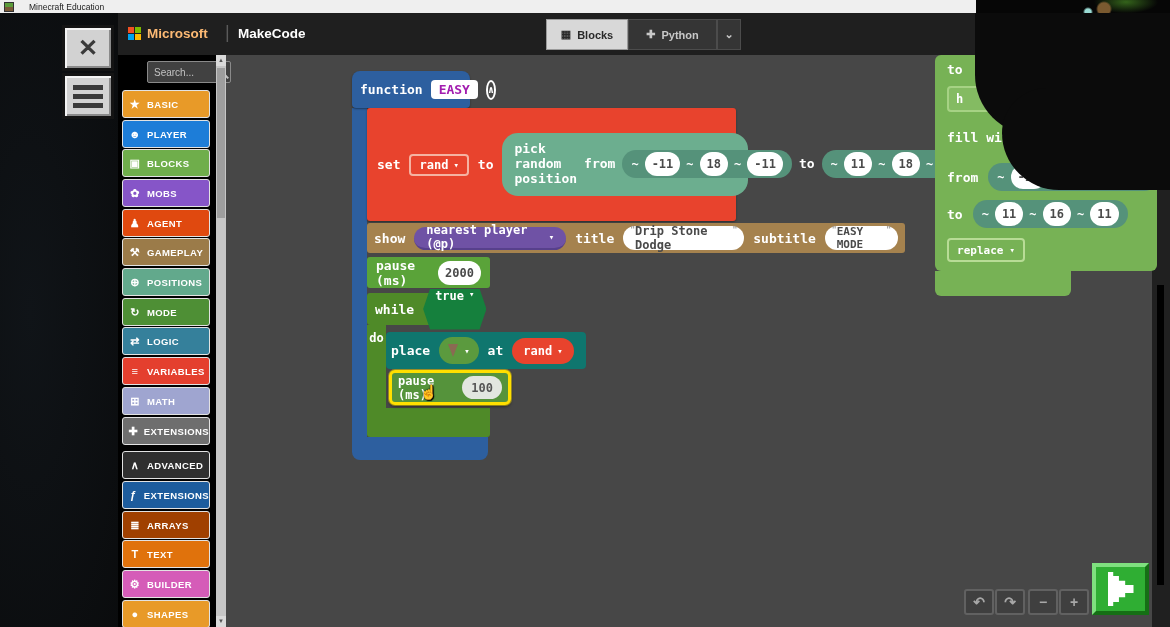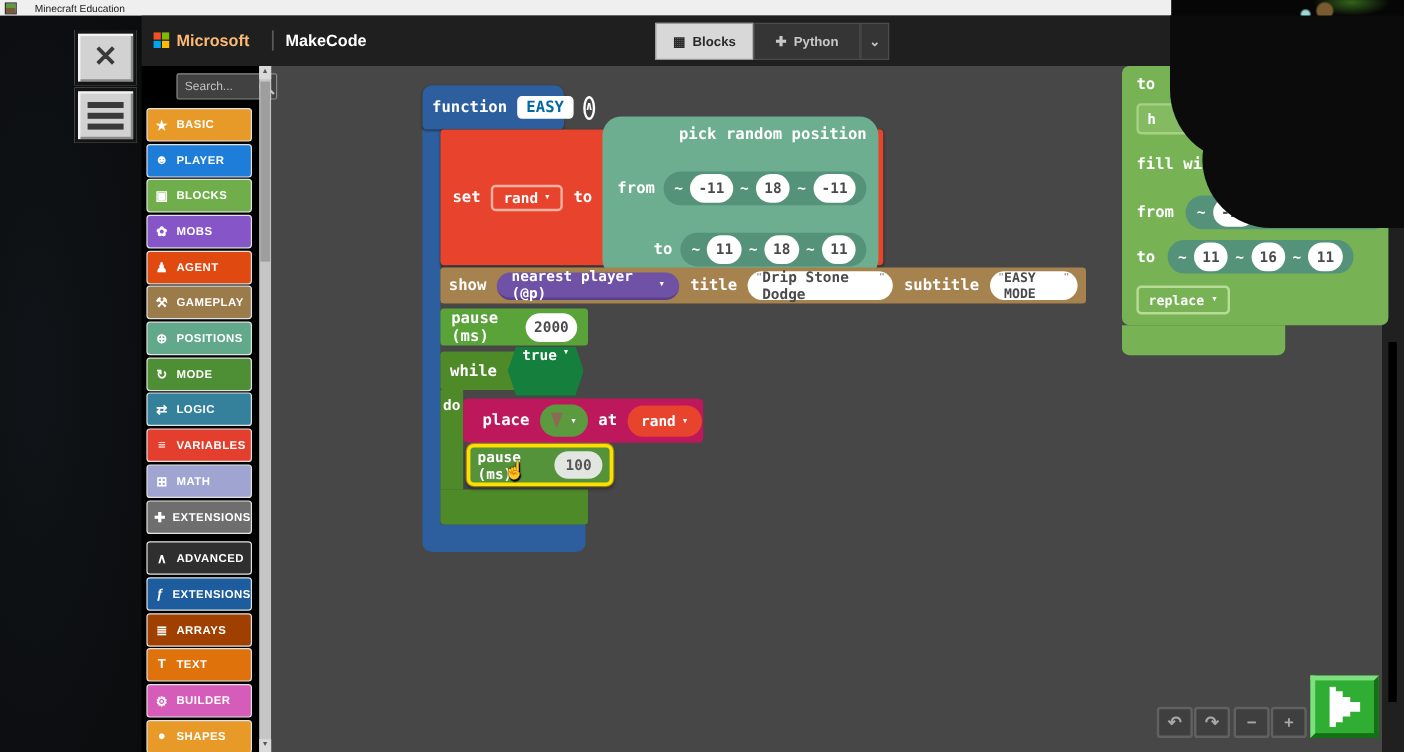--- a/index.html
+++ b/index.html
@@ -65,52 +65,52 @@
   
   .workspace{left:226px;top:55px;width:926px;height:572px;background:#474747;}
 
   .blocktext{color:#fff;font-size:13px;}
   .oval{background:#fff;border-radius:12px;height:24px;display:flex;align-items:center;justify-content:center;
         color:#4a4a4a;font-size:12px;padding:0 7px;box-sizing:border-box;}
   .tilde{color:#fff;font-size:12px;}
 
   .fn-head{left:352px;top:71px;width:118px;height:37px;background:#2d5f9f;border-radius:8px 8px 4px 4px;
            display:flex;align-items:center;gap:8px;padding:0 8px;box-sizing:border-box;box-shadow:0 1px 2px rgba(0,0,0,.4);}
-  .fn-name{background:#fff;border-radius:4px;color:#0369a1;font-size:13px;padding:2px 8px;}
+  .fn-name{background:#fff;border-radius:4px;color:#a21caf;font-size:13px;padding:2px 8px;}
   .fn-collapse{width:20px;height:20px;border:2px solid #fff;border-radius:50%;color:#fff;font-size:10px;font-weight:900;
                display:flex;align-items:center;justify-content:center;box-sizing:border-box;}
   .fn-spine{left:352px;top:108px;width:15px;height:330px;background:#2d5f9f;}
   .fn-foot{left:352px;top:437px;width:136px;height:23px;background:#2d5f9f;border-radius:0 0 8px 8px;}
 
   .set-block{left:367px;top:108px;width:369px;height:113px;background:#e8432d;border-radius:3px;
              display:flex;align-items:center;gap:9px;padding:0 10px;box-sizing:border-box;box-shadow:0 1px 2px rgba(0,0,0,.35);}
   .var-btn{border:2px solid #f5b2a2;border-radius:4px;color:#fff;font-size:12px;padding:2px 8px;display:flex;gap:5px;align-items:center;}
-  .pick{width:246px;background:#6cae8f;border-radius:16px;padding:8px 10px 10px 12px;box-sizing:border-box;display:flex;flex-direction:column;gap:23px;align-items:flex-end;}
+  .pick{width:246px;background:#6cae8f;border-radius:16px;padding:8px 10px 10px 12px;box-sizing:border-box;display:flex;flex-direction:row;gap:7px;}
   .pick-title{color:#fff;font-size:13px;}
   .coordrow{display:flex;align-items:center;gap:7px;}
   .coordrow .lbl{color:#fff;font-size:13px;}
   .pill{background:#55927a;border-radius:14px;height:28px;display:flex;align-items:center;gap:6px;padding:0 9px;}
 
   .show-block{left:367px;top:223px;width:538px;height:30px;background:#a5824e;border-radius:3px;
               display:flex;align-items:center;gap:9px;padding:0 7px;box-sizing:border-box;}
   .purple-pill{background:#6f52a5;border-bottom:2px solid #57408c;border-radius:12px;height:23px;display:flex;align-items:center;gap:7px;
                color:#fff;font-size:12px;padding:0 12px;box-sizing:border-box;}
   .q{font-size:8px;color:#9a9a9a;align-self:flex-start;line-height:10px;}
 
   .pause1{left:367px;top:257px;width:123px;height:31px;background:#5aa339;border-radius:3px;
           display:flex;align-items:center;gap:8px;padding:0 9px;box-sizing:border-box;}
   .while-head{left:367px;top:293px;width:113px;height:32px;background:#4f8a28;border-radius:3px;
               display:flex;align-items:center;gap:9px;padding:0 8px;box-sizing:border-box;}
   .hex{background:#15803d;height:41px;display:flex;align-items:flex-start;justify-content:center;gap:5px;color:#fff;font-size:12px;
        padding:0 12px;clip-path:polygon(11% 0,89% 0,100% 50%,89% 100%,11% 100%,0 50%);}
   .while-spine{left:367px;top:325px;width:19px;height:83px;background:#4f8a28;display:flex;justify-content:center;padding-top:6px;box-sizing:border-box;}
   .while-foot{left:367px;top:408px;width:123px;height:29px;background:#4f8a28;border-radius:0 0 3px 3px;}
 
-  .place-block{left:386px;top:332px;width:200px;height:37px;background:#be185d;border-radius:4px;
-               display:flex;align-items:center;gap:9px;padding:0 16px;box-sizing:border-box;}
+  .place-block{left:386px;top:332px;width:200px;height:37px;background:#0f766e;border-radius:4px;
+               display:flex;align-items:center;gap:9px;padding:0 5px;box-sizing:border-box;}
   .img-drop{background:#5b9a3e;border-radius:14px;height:27px;display:flex;align-items:center;gap:6px;padding:0 9px;}
   .dripstone{width:0;height:0;border-left:5px solid transparent;border-right:5px solid transparent;border-top:13px solid #8a6a52;}
   .caret{color:#fff;font-size:9px;}
   .rand-oval{background:#e8432d;border-radius:13px;height:26px;display:flex;align-items:center;gap:5px;color:#fff;font-size:12px;padding:0 11px;}
 
   .pause2{left:389px;top:370px;width:122px;height:35px;background:#55933b;border:3px solid #ffdf00;border-radius:6px;
           box-shadow:0 0 0 1px rgba(255,223,0,.45),0 2px 3px rgba(0,0,0,.4);
           display:flex;align-items:center;gap:7px;padding:0 6px;box-sizing:border-box;}
   .gray-oval{background:#e2e6e0;border-radius:12px;height:23px;display:flex;align-items:center;color:#555;font-size:12px;padding:0 9px;}
   .cursor-hand{left:420px;top:384px;color:#fff;font-size:14px;text-shadow:0 0 2px #000,1px 1px 1px #000;}

